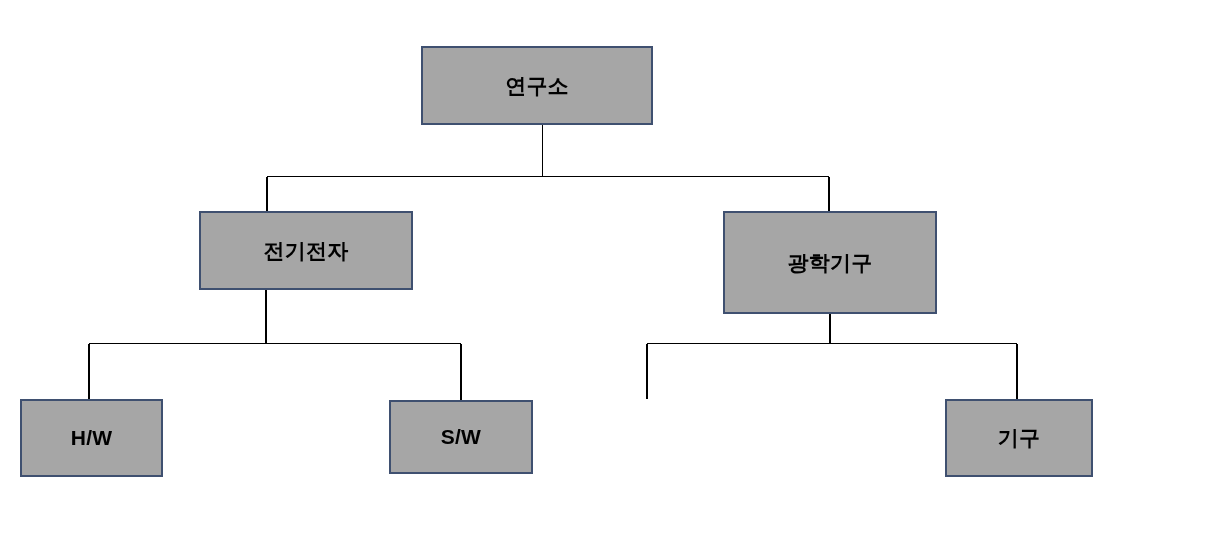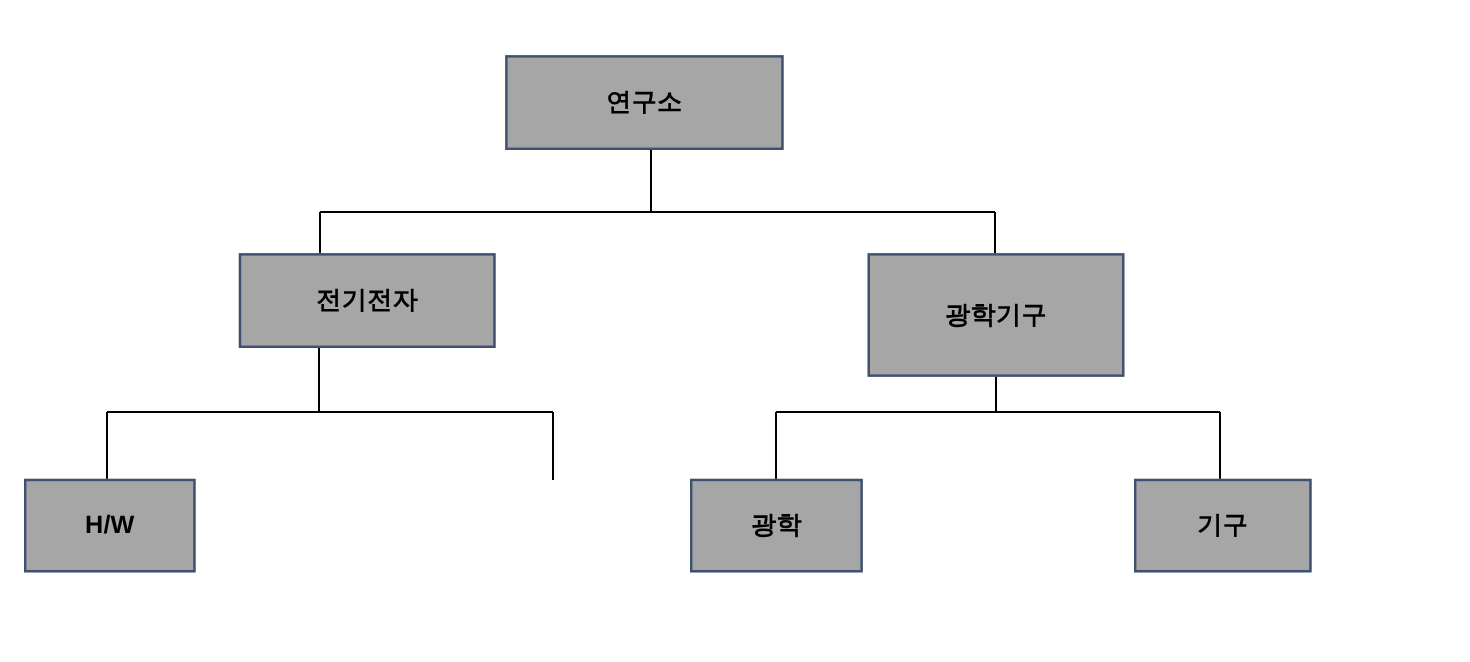--- a/index.html
+++ b/index.html
@@ -93,22 +93,22 @@
   </div>
 
   <div class="node-box lvl2" id="node-optmech">
     <span class="node-label">광학기구</span>
   </div>
 
   <div class="node-box lvl3" id="node-hw">
     <span class="node-label">H/W</span>
   </div>
 
+  <div class="node-box lvl3" id="node-sw">
+    <span class="node-label">S/W</span>
+  </div>
 
-  <div class="node-box lvl3" id="node-optics">
-    <span class="node-label">광학</span>
-  </div>
 
   <div class="node-box lvl3" id="node-mech">
     <span class="node-label">기구</span>
   </div>
 
 </div>
 
 </body></html>

